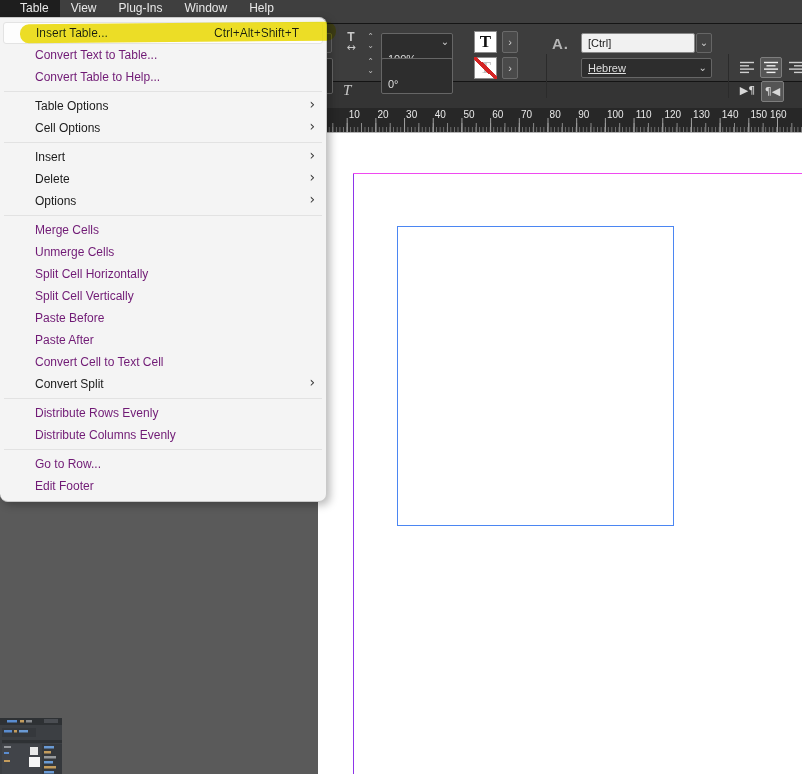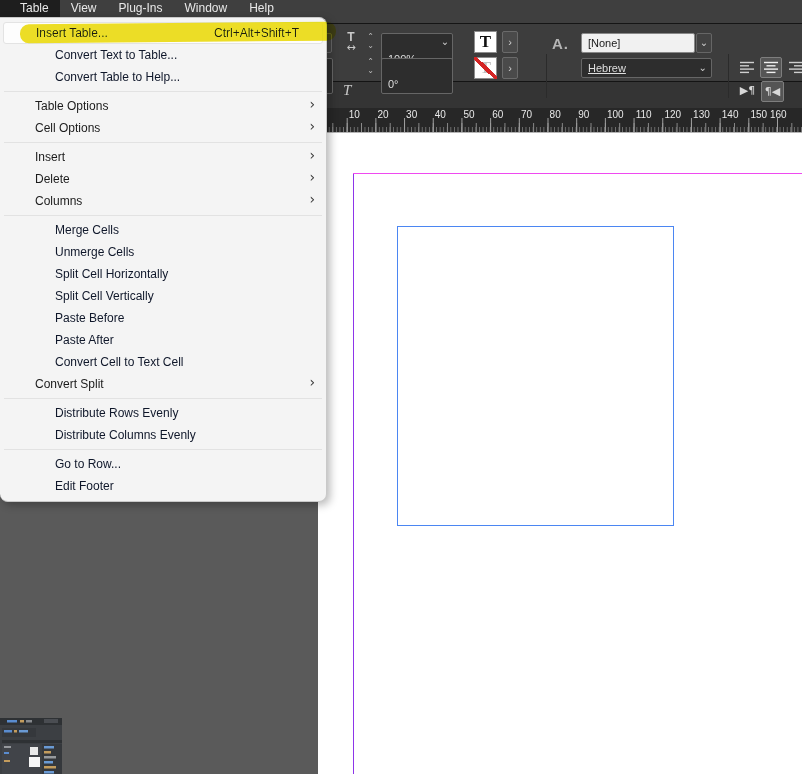--- a/index.html
+++ b/index.html
@@ -66,21 +66,21 @@
     background-size:28.7px 14px,14.35px 9px,3.5875px 5px;
     background-position:left bottom;background-repeat:repeat-x;}
   .ruler-label{position:absolute;top:1px;font-size:10px;color:#e8e8e8;}
 
   
   .menu{position:absolute;left:0;top:17px;width:327px;background:#f4f4f4;
         border:1px solid #c9c9c9;border-left:none;border-radius:0 8px 8px 8px;
         box-shadow:3px 3px 8px rgba(0,0,0,.28);z-index:60;padding:4px 0;box-sizing:border-box;}
   .mi{position:relative;height:22px;display:flex;align-items:center;
       padding:0 26px 0 35px;font-size:12px;color:#1b1b1b;cursor:default;}
-  .mi.dis{color:#0f172a;margin-left:20px;}
+  .mi.dis{color:#701a75;}
   .mi.hover{background:#fdfdfd;border:1px solid #e3e3e3;border-radius:3px;
             margin:0 3px;padding:0 23px 0 32px;height:20px;}
   .mi-shortcut{margin-left:auto;font-size:12px;}
   .mi-arrow{position:absolute;right:11px;top:1px;font-size:14px;color:#3c3c3c;
             font-family:"DejaVu Sans",sans-serif;}
   .msep{border-top:1px solid #e2e2e2;margin:3px 4px;}
 
   
   .marker{position:absolute;left:20px;top:23px;width:316px;height:19px;background:#eada0e;
           opacity:.9;mix-blend-mode:darken;border-radius:9px;transform:rotate(-0.5deg);z-index:70;}
@@ -147,21 +147,21 @@
     </div>
     <div class="mini-btn" style="left:502px;top:7px">›</div>
     <div class="swatch none" style="left:474px;top:33px">
       <span class="glyph">T</span>
     </div>
     <div class="mini-btn" style="left:502px;top:33px">›</div>
 
     <div class="tb-sep" style="left:546px"></div>
 
     <div class="style-icon" style="left:552px;top:11px">A.</div>
-    <div class="combo-light" style="left:581px;top:9px;width:114px">[None]</div>
+    <div class="combo-light" style="left:581px;top:9px;width:114px">[Ctrl]</div>
     <div class="tb-combo-chev" style="left:696px;top:9px">⌄</div>
     <div class="combo-dark" style="left:581px;top:34px;width:131px">
       <span>Hebrew</span>
       <span class="chev">⌄</span>
     </div>
 
     <div class="tb-sep" style="left:728px"></div>
 
     <div class="align-btn" style="left:736px">
       <svg width="14" height="13">
@@ -225,21 +225,21 @@
     <div class="msep"></div>
     <div class="mi">
       <span>Insert</span>
       <span class="mi-arrow">›</span>
     </div>
     <div class="mi">
       <span>Delete</span>
       <span class="mi-arrow">›</span>
     </div>
     <div class="mi">
-      <span>Columns</span>
+      <span>Options</span>
       <span class="mi-arrow">›</span>
     </div>
     <div class="msep"></div>
     <div class="mi dis">Merge Cells</div>
     <div class="mi dis">Unmerge Cells</div>
     <div class="mi dis">Split Cell Horizontally</div>
     <div class="mi dis">Split Cell Vertically</div>
     <div class="mi dis">Paste Before</div>
     <div class="mi dis">Paste After</div>
     <div class="mi dis">Convert Cell to Text Cell</div>

